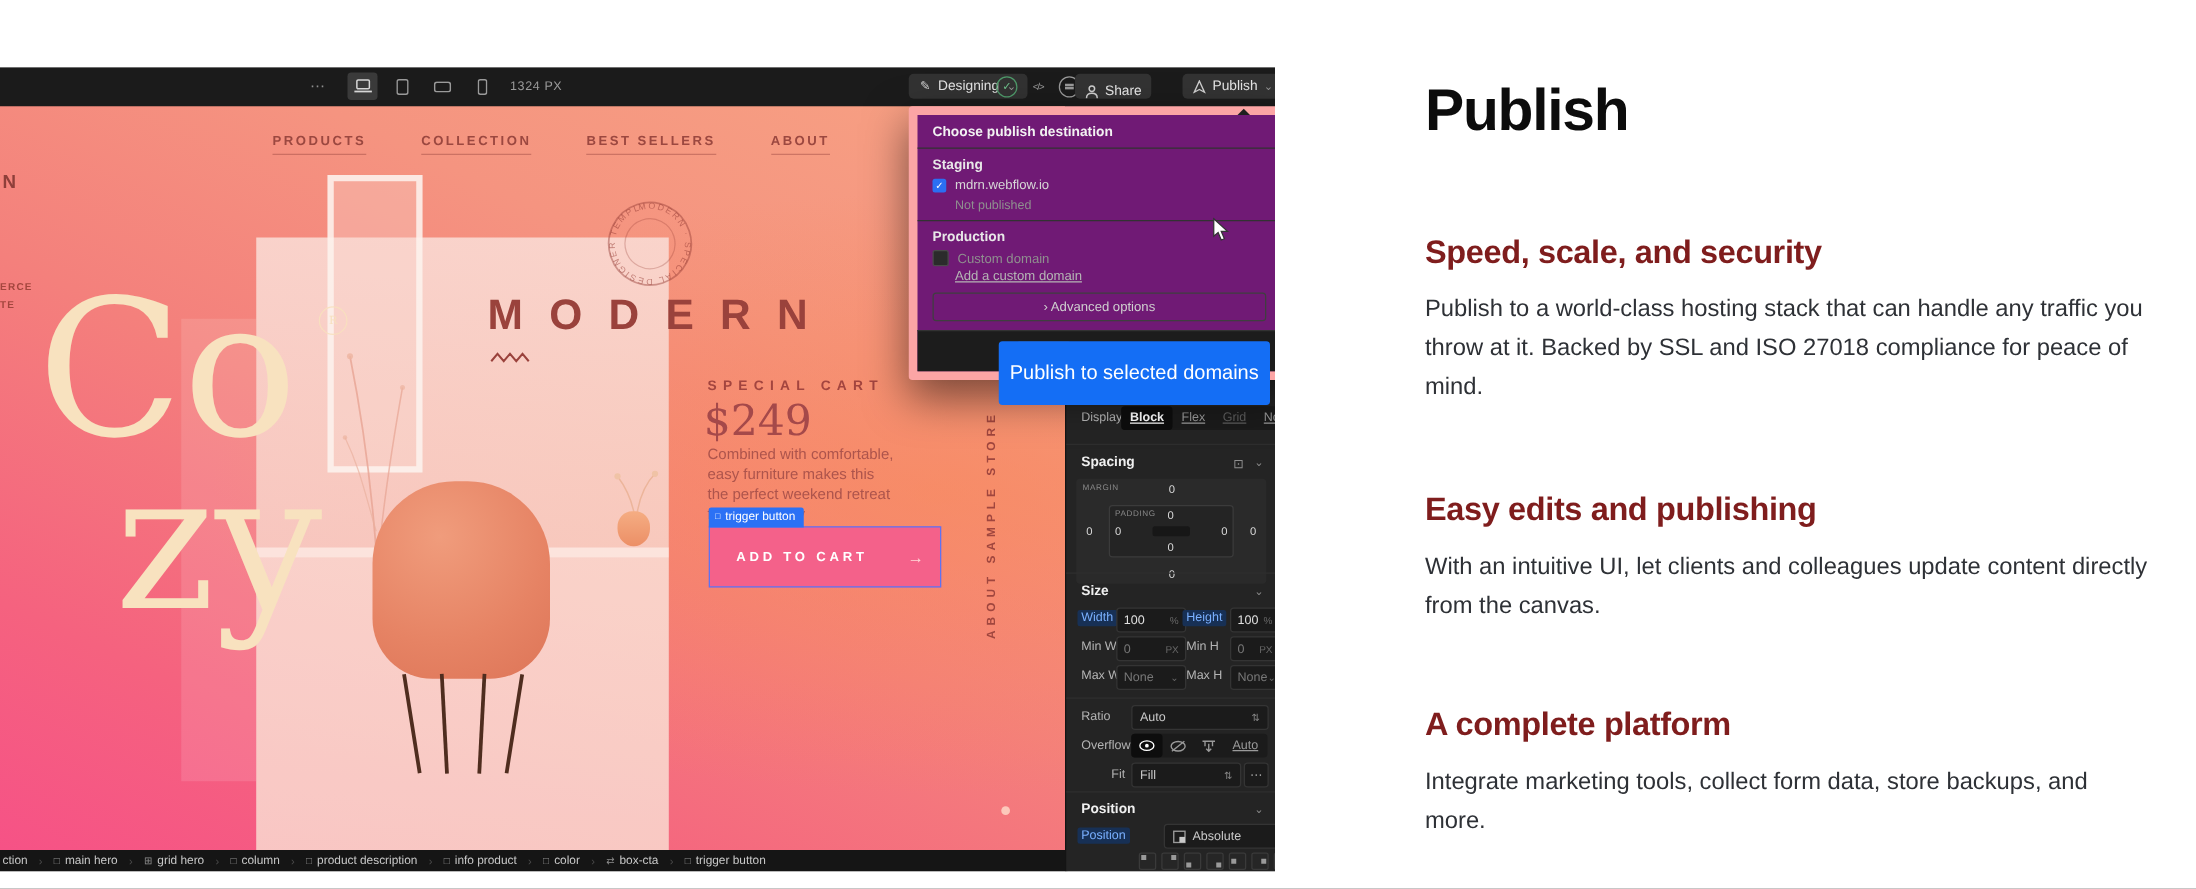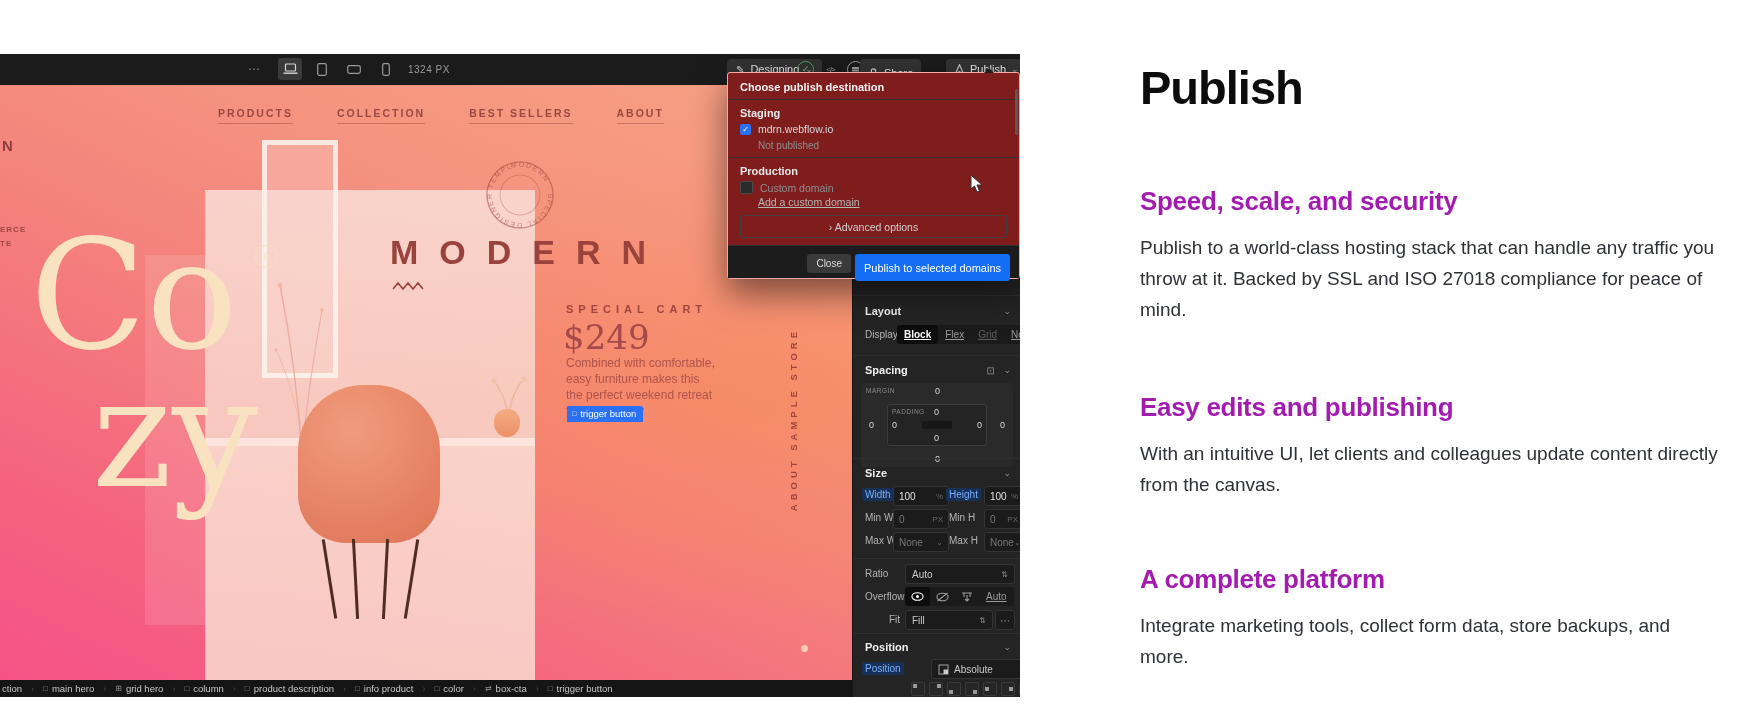--- a/index.html
+++ b/index.html
@@ -92,38 +92,38 @@
   .selectbox{position:absolute;height:18px;background:#1b1b1b;border:1px solid #343434;border-radius:3px;display:flex;align-items:center;justify-content:space-between;padding:0 6px;color:#c9c9c9;font-size:10px;}
   .spacingbox{position:absolute;left:8px;top:0;width:152px;height:84px;background:#2a2a2a;border-radius:3px;}
   .padbox{position:absolute;left:26px;top:21px;right:26px;bottom:21px;background:#242424;border:1px solid #3b3b3b;border-radius:3px;}
   .ctrbar{position:absolute;left:34px;top:16px;right:34px;bottom:16px;background:#171717;border-radius:2px;}
   .sbval{position:absolute;color:#d8d8d8;font-size:9px;}
   .sblab{position:absolute;color:#8a8a8a;font-size:6.5px;letter-spacing:.5px;}
   .anchor{width:12px;height:12px;background:#262626;border:1px solid #3a3a3a;border-radius:2px;position:relative;}
   .anchor i{position:absolute;width:4px;height:4px;background:#9a9a9a;font-size:0;}
 
   
-  .pubpanel{position:absolute;left:727px;top:18px;width:291px;height:205px;background:#7f1d1d;border:1px solid #fca5a5;border-radius:3px;
+  .pubpanel{position:absolute;left:727px;top:31px;width:291px;height:205px;background:#701a75;border:7px solid #fca5a5;border-radius:3px;
     box-shadow:0 14px 34px rgba(0,0,0,.5);z-index:60;font-size:10.5px;color:#cfcfcf;}
   .pubpanel .caretup{position:absolute;top:-5px;left:256px;width:0;height:0;border-left:5px solid transparent;border-right:5px solid transparent;border-bottom:5px solid #1f1f1f;}
   .pub-title{position:absolute;left:12px;top:8px;color:#f2f2f2;font-weight:bold;font-size:11px;}
   .pub-div{position:absolute;left:0;width:100%;border-top:1px solid #323232;}
   .checkbox{width:11px;height:11px;border-radius:2px;display:flex;align-items:center;justify-content:center;font-size:8px;}
   .checkbox.on{background:#2b6ff2;color:#fff;}
   .checkbox.off{background:#2b2b2b;border:1px solid #4a4a4a;}
   .advbtn{position:absolute;left:12px;right:12px;top:142px;height:21px;border:1px solid #3f3f3f;border-radius:3px;display:flex;align-items:center;justify-content:center;color:#cfcfcf;}
   .pub-footer{position:absolute;left:0;right:0;top:172px;bottom:0;border-top:1px solid #323232;background:#1c1c1c;}
   .btn-close{position:absolute;right:168px;top:8px;height:19px;padding:0 9px;background:#3a3a3a;border-radius:3px;color:#ddd;display:flex;align-items:center;font-size:10px;}
-  .btn-blue{position:absolute;right:9px;top:8px;height:19px;padding:4px 9px;background:#146ef5;border-radius:3px;color:#fff;display:flex;align-items:center;font-size:11px;}
+  .btn-blue{position:absolute;right:9px;top:8px;height:19px;padding:16px 9px;background:#146ef5;border-radius:3px;color:#fff;display:flex;align-items:center;font-size:16px;}
   .pub-scroll{position:absolute;right:1px;top:16px;width:3px;height:46px;background:#5a5a5a;border-radius:2px;}
 
   
   .rightcol{position:absolute;left:1140px;top:0;width:600px;}
   .pg-title{position:absolute;left:0;top:60px;font-size:47px;font-weight:800;color:#0c0c0c;letter-spacing:-1px;}
-  .sec-h{position:absolute;left:0;font-size:26px;font-weight:bold;color:#a21caf;letter-spacing:-.3px;}
+  .sec-h{position:absolute;left:0;font-size:26px;font-weight:bold;color:#7f1d1d;letter-spacing:-.3px;}
   .sec-p{position:absolute;left:0;font-size:19px;line-height:31px;color:#2e3136;}
 </style>
 </head>
 <body>
 
 <div class="designer">
 
   <div class="topbar">
     <span class="ab more">⋯</span>
     <div class="ab devgroup">
@@ -251,20 +251,24 @@
     <div class="ab desc">
       <div>Combined with comfortable,</div>
       <div>easy furniture makes this</div>
       <div>the perfect weekend retreat</div>
       <div>for your familiy</div>
     </div>
 
     <div class="ab seltag">
       <span style="font-size:7px;">□</span>
       <span>trigger button</span>
+    </div>
+    <div class="ab cta">
+      <span class="lbl">ADD TO CART</span>
+      <span class="arr">→</span>
     </div>
 
     <span class="ab vtext">ABOUT SAMPLE STORE</span>
     <span class="ab pagedot"></span>
   </div>
 
   <div class="bottombar">
     <span class="crumb">
         <span>ction</span>
       </span>

